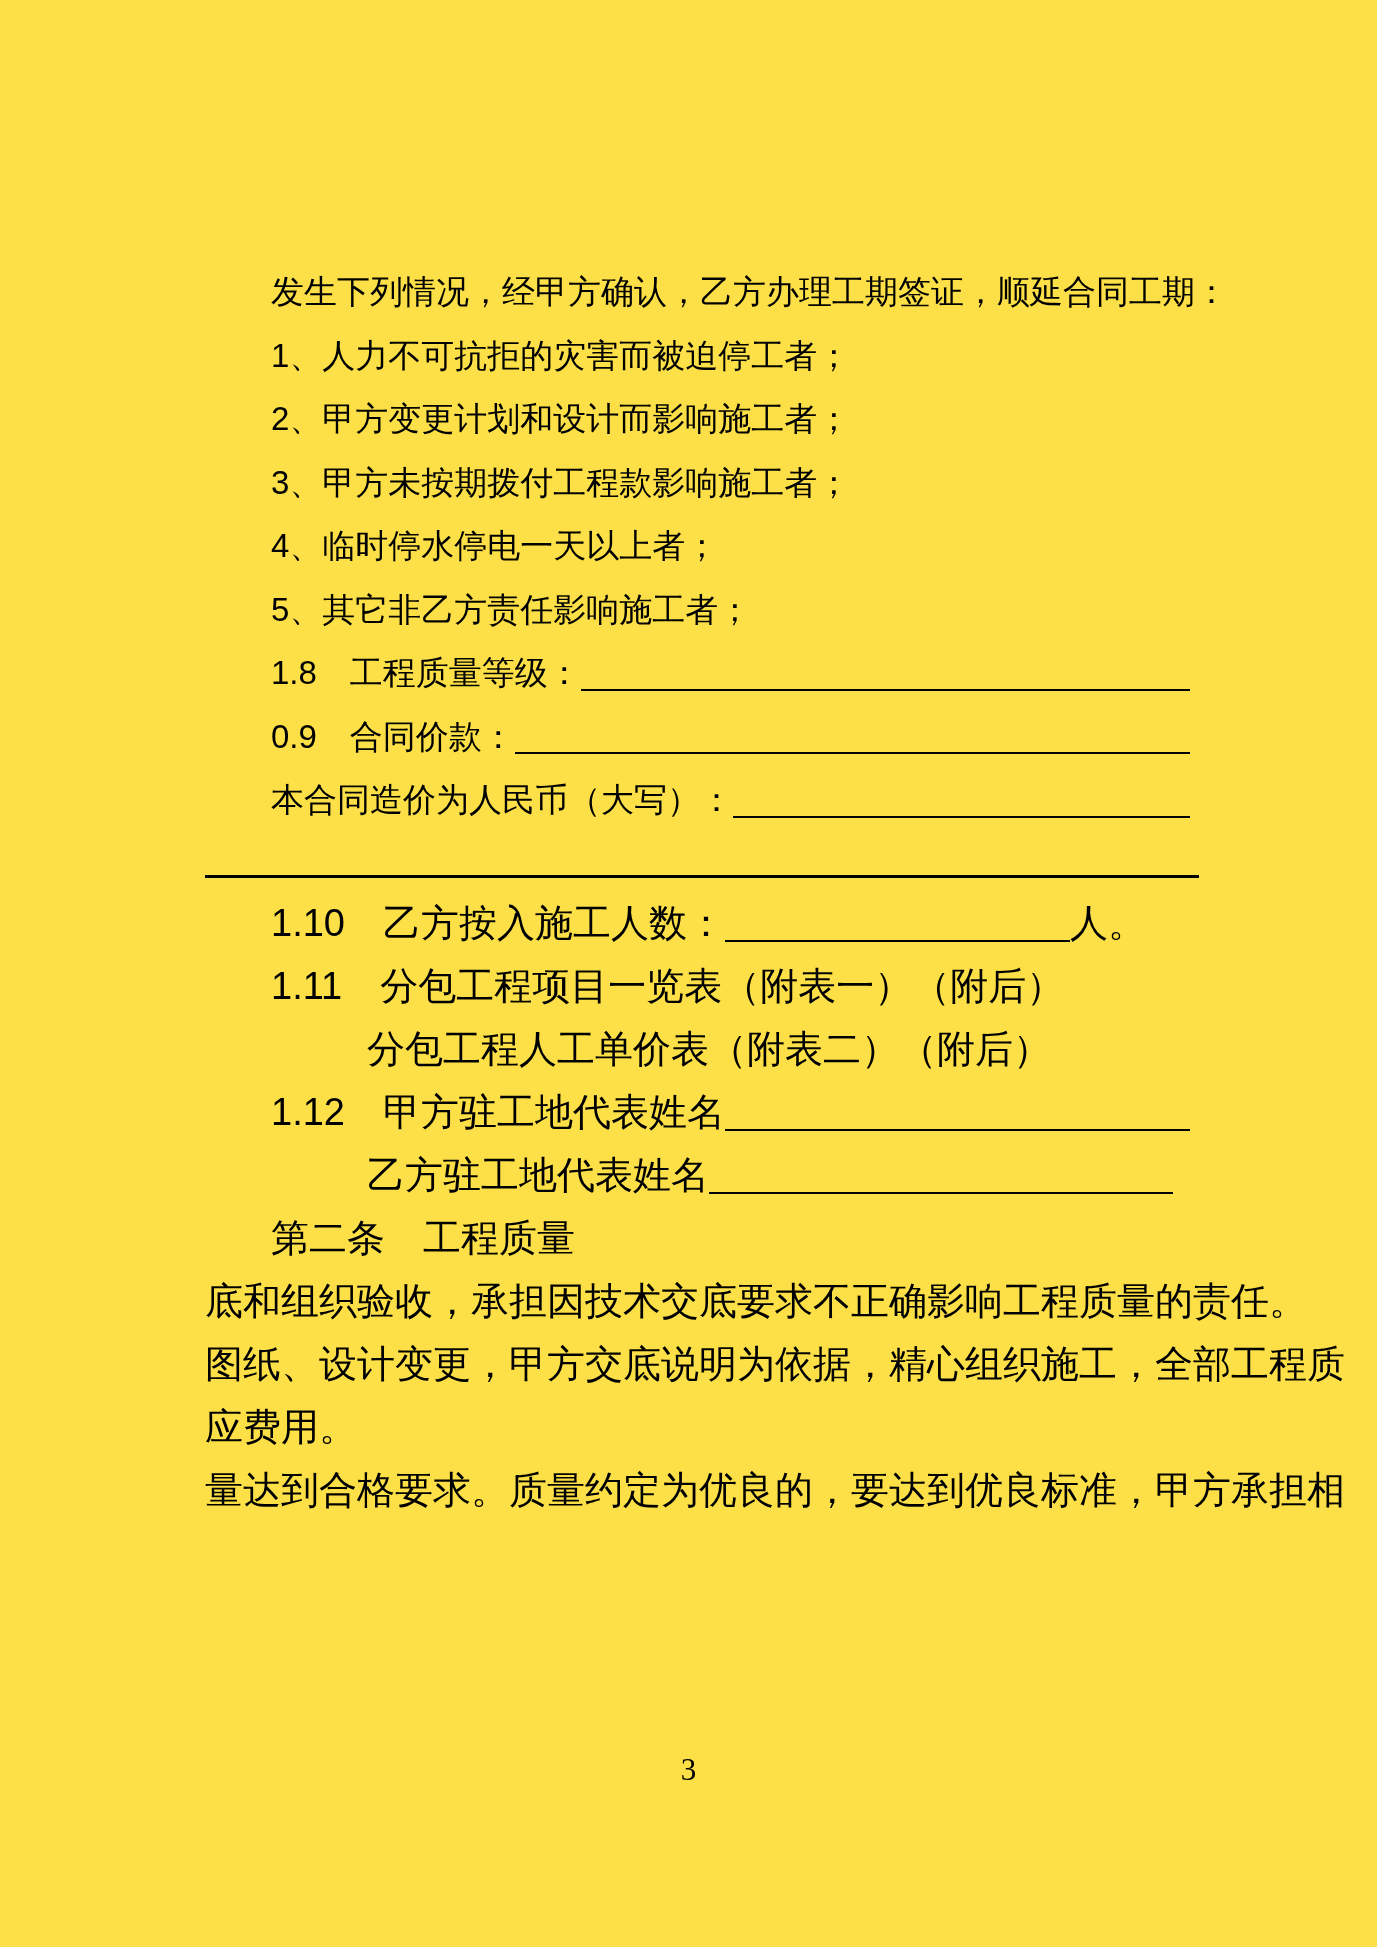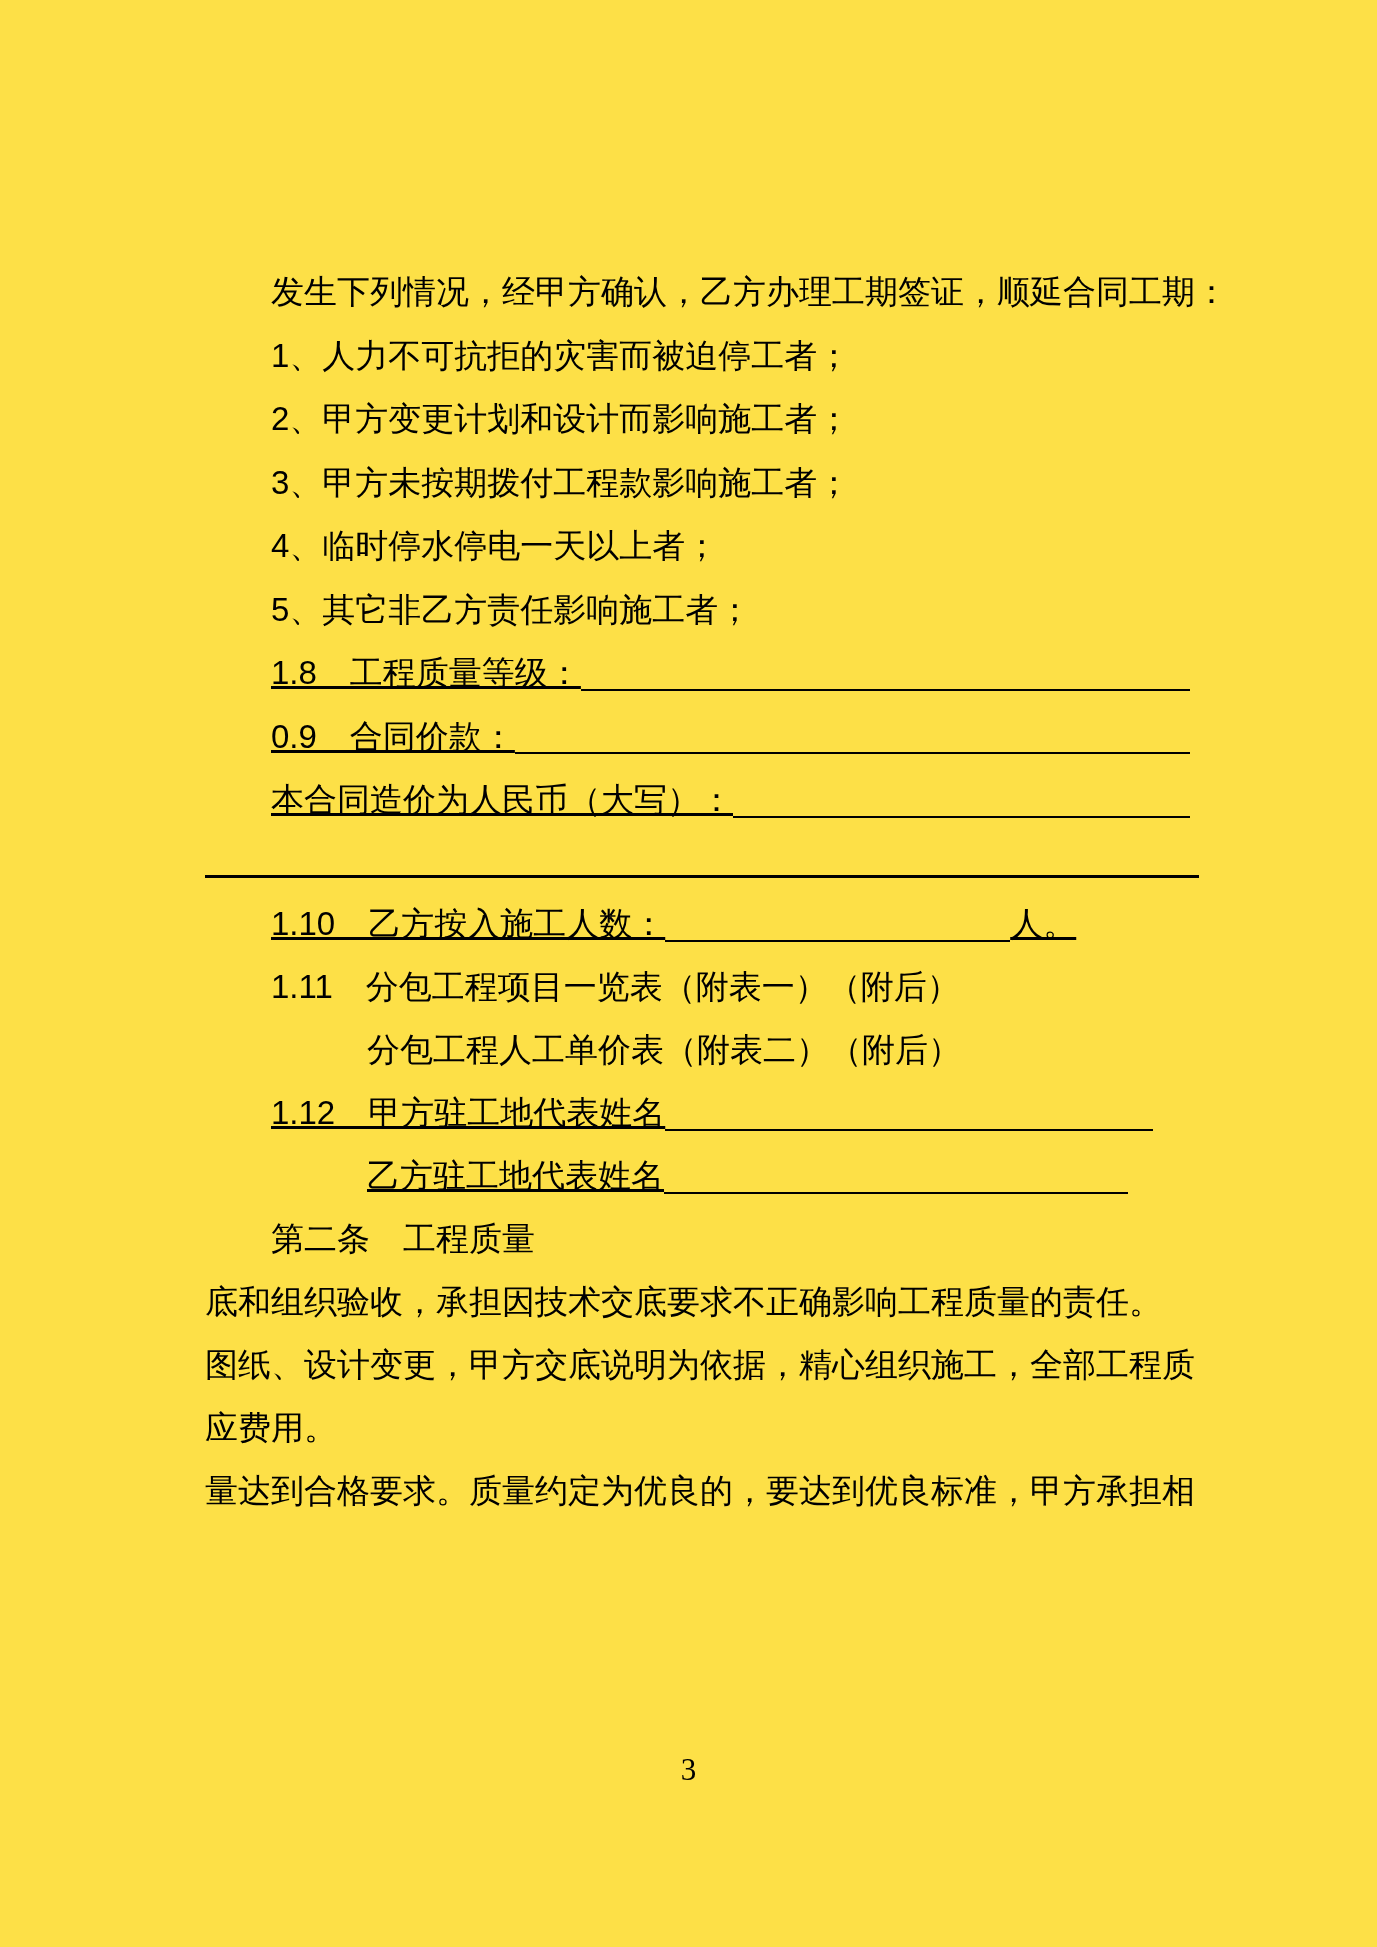--- a/index.html
+++ b/index.html
@@ -3,24 +3,24 @@
 <meta charset="utf-8">
 <style>
   html,body{margin:0;padding:0;}
   body{
     width:1377px;height:1947px;background:#ffffff;
     font-family:"Liberation Sans",sans-serif;color:#000;
   }
   .page{position:relative;width:1377px;height:1947px;background:#fde047;overflow:hidden;}
   .content{position:absolute;left:205px;top:260px;width:985px;}
   .ln {height:63.5px;line-height:63.5px;font-size:33px;font-weight:500;white-space:nowrap;}
-  .lnb{height:63px;line-height:63px;font-size:33px;font-weight:500;white-space:nowrap;}
+  .lnb{height:63px;line-height:63px;font-size:38px;font-weight:500;white-space:nowrap;}
   .ind{padding-left:66px;}
   .ind2{padding-left:162px;}
-  .fx{display:flex;align-items:flex-end;text-decoration:underline;}
+  .fx{display:flex;align-items:flex-end;}
   .lbl{white-space:nowrap;}
   .fill{flex:1;border-bottom:2.5px solid #000;margin-bottom:14px;}
   .fillw{border-bottom:2.5px solid #000;margin-bottom:13px;}
   .w345{width:345px;}
   .w488{width:488px;}
   .w464{width:464px;}
   .rule-space{height:60.5px;position:relative;}
   .rule{position:absolute;left:0;top:43px;width:994px;height:3px;background:#000;}
   .pageno{
     position:absolute;top:1752px;left:0;width:100%;text-align:center;

